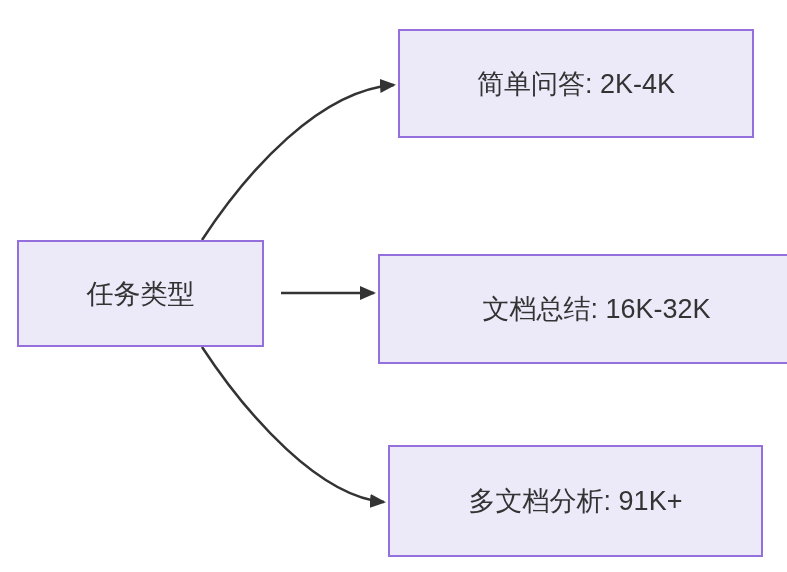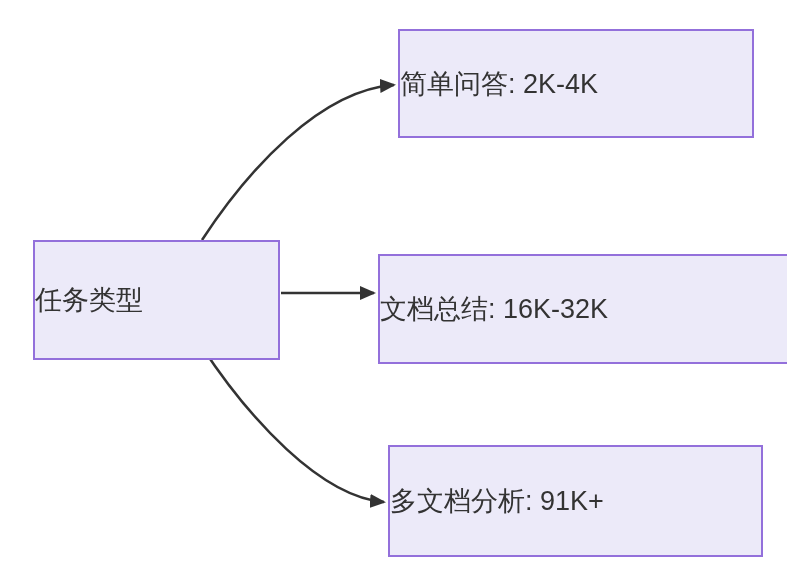--- a/index.html
+++ b/index.html
@@ -28,28 +28,29 @@
   }
   .edges-layer path.edge {
     fill: none;
     stroke: var(--edge);
     stroke-width: 2.5;
   }
   .node {
     position: absolute;
     display: flex;
     align-items: center;
+    justify-content: center;
     background: var(--node-fill);
     border: 2.5px solid var(--node-border);
     color: var(--text);
     font-size: 27px;
     text-align: center;
     white-space: nowrap;
   }
-  .node-root   { left: 33px;  top: 240px; width: 247px; height: 120px; }
+  .node-root   { left: 17px;  top: 240px; width: 247px; height: 107px; }
   .node-qa     { left: 398px; top: 29px;  width: 356px; height: 109px; }
   .node-doc    { left: 378px; top: 254px; width: 437px; height: 110px; }
   .node-multi  { left: 388px; top: 445px; width: 375px; height: 112px; }
 </style>
 </head>
 <body>
 
 <div class="canvas">
 
   <svg class="edges-layer" viewBox="0 0 787 572" xmlns="http://www.w3.org/2000/svg" aria-hidden="true">

